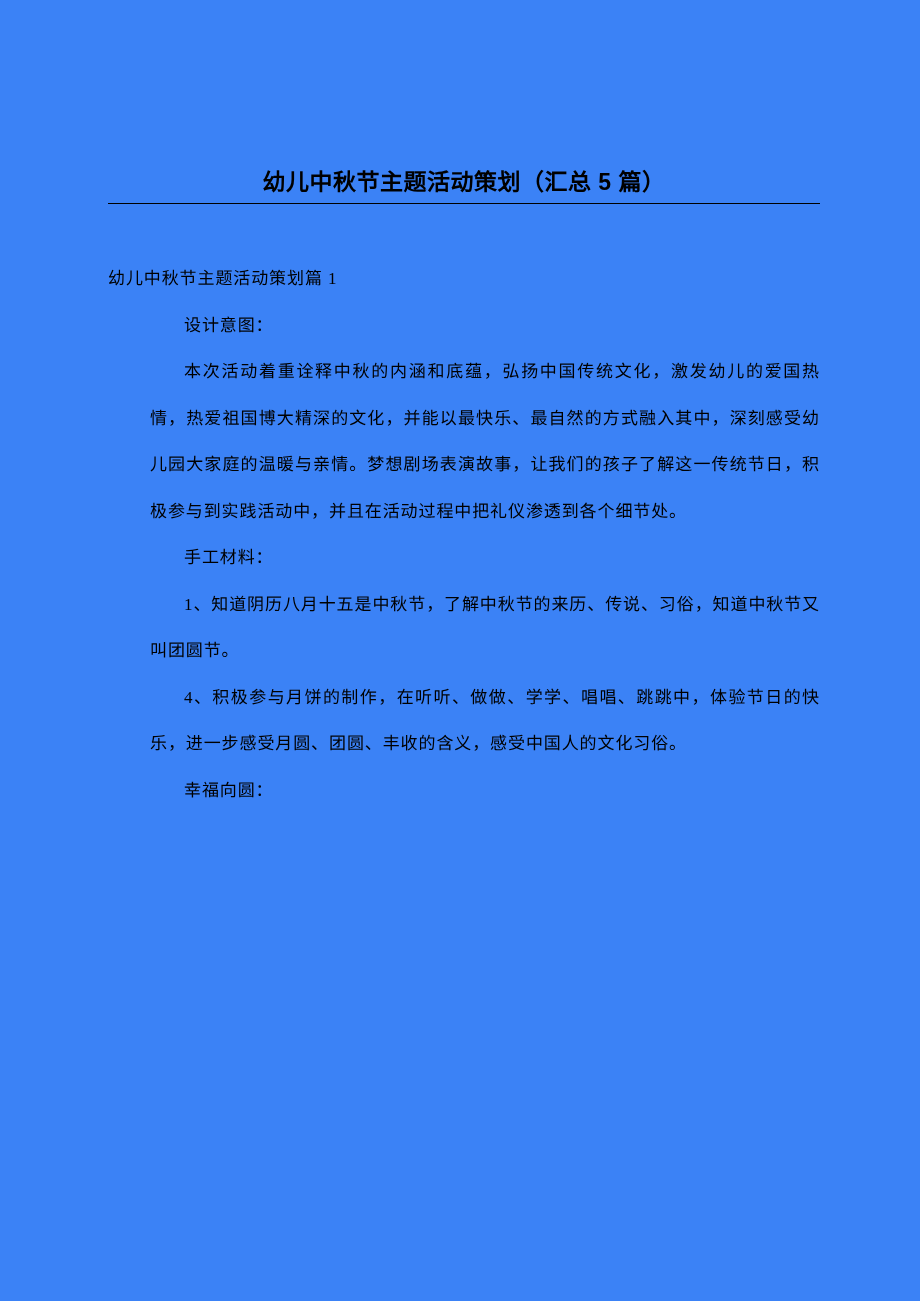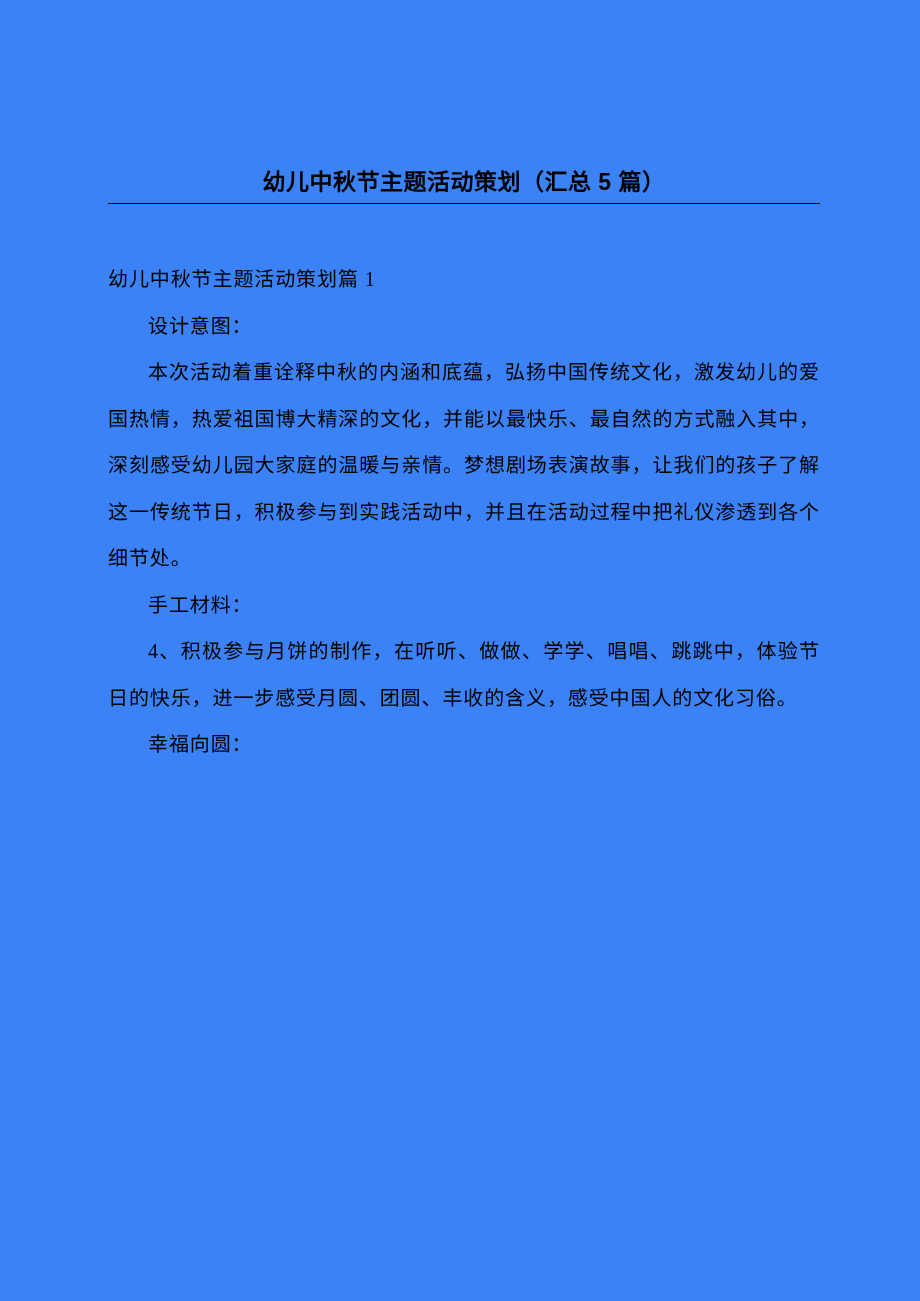--- a/index.html
+++ b/index.html
@@ -43,33 +43,34 @@
     width: 712px;
   }
 
   
   .body-wrap {
     margin-top: 52px;
     font-family: "Liberation Serif", "DejaVu Serif", serif;
     color: #000000;
   }
   .para {
-    font-size: 20px;
+    font-size: 17px;
     line-height: 46.5px;
     text-align: justify;
     text-justify: inter-ideograph;
     letter-spacing: 0.9px;
     margin: 0;
     word-break: break-all;
   }
   .section-head {
     text-indent: 0;
   }
   .indent {
     text-indent: 2em;
+    margin-left: 42px;
   }
   .short {
     text-align: left;
   }
 </style>
 </head>
 <body>
 
 <div class="page">
   <div class="content">
@@ -81,20 +82,21 @@
     <div class="body-wrap">
 
       <p class="para section-head short">幼儿中秋节主题活动策划篇 1</p>
 
       <p class="para indent short">设计意图：</p>
 
       <p class="para indent">本次活动着重诠释中秋的内涵和底蕴，弘扬中国传统文化，激发幼儿的爱国热情，热爱祖国博大精深的文化，并能以最快乐、最自然的方式融入其中，深刻感受幼儿园大家庭的温暖与亲情。梦想剧场表演故事，让我们的孩子了解这一传统节日，积极参与到实践活动中，并且在活动过程中把礼仪渗透到各个细节处。</p>
 
       <p class="para indent short">手工材料：</p>
 
+      <p class="para indent">1、知道阴历八月十五是中秋节，了解中秋节的来历、传说、习俗，知道中秋节又叫团圆节。</p>
 
       <p class="para indent">4、积极参与月饼的制作，在听听、做做、学学、唱唱、跳跳中，体验节日的快乐，进一步感受月圆、团圆、丰收的含义，感受中国人的文化习俗。</p>
 
       <p class="para indent short">幸福向圆：</p>
 
 
     </div>
   </div>
 </div>
 

